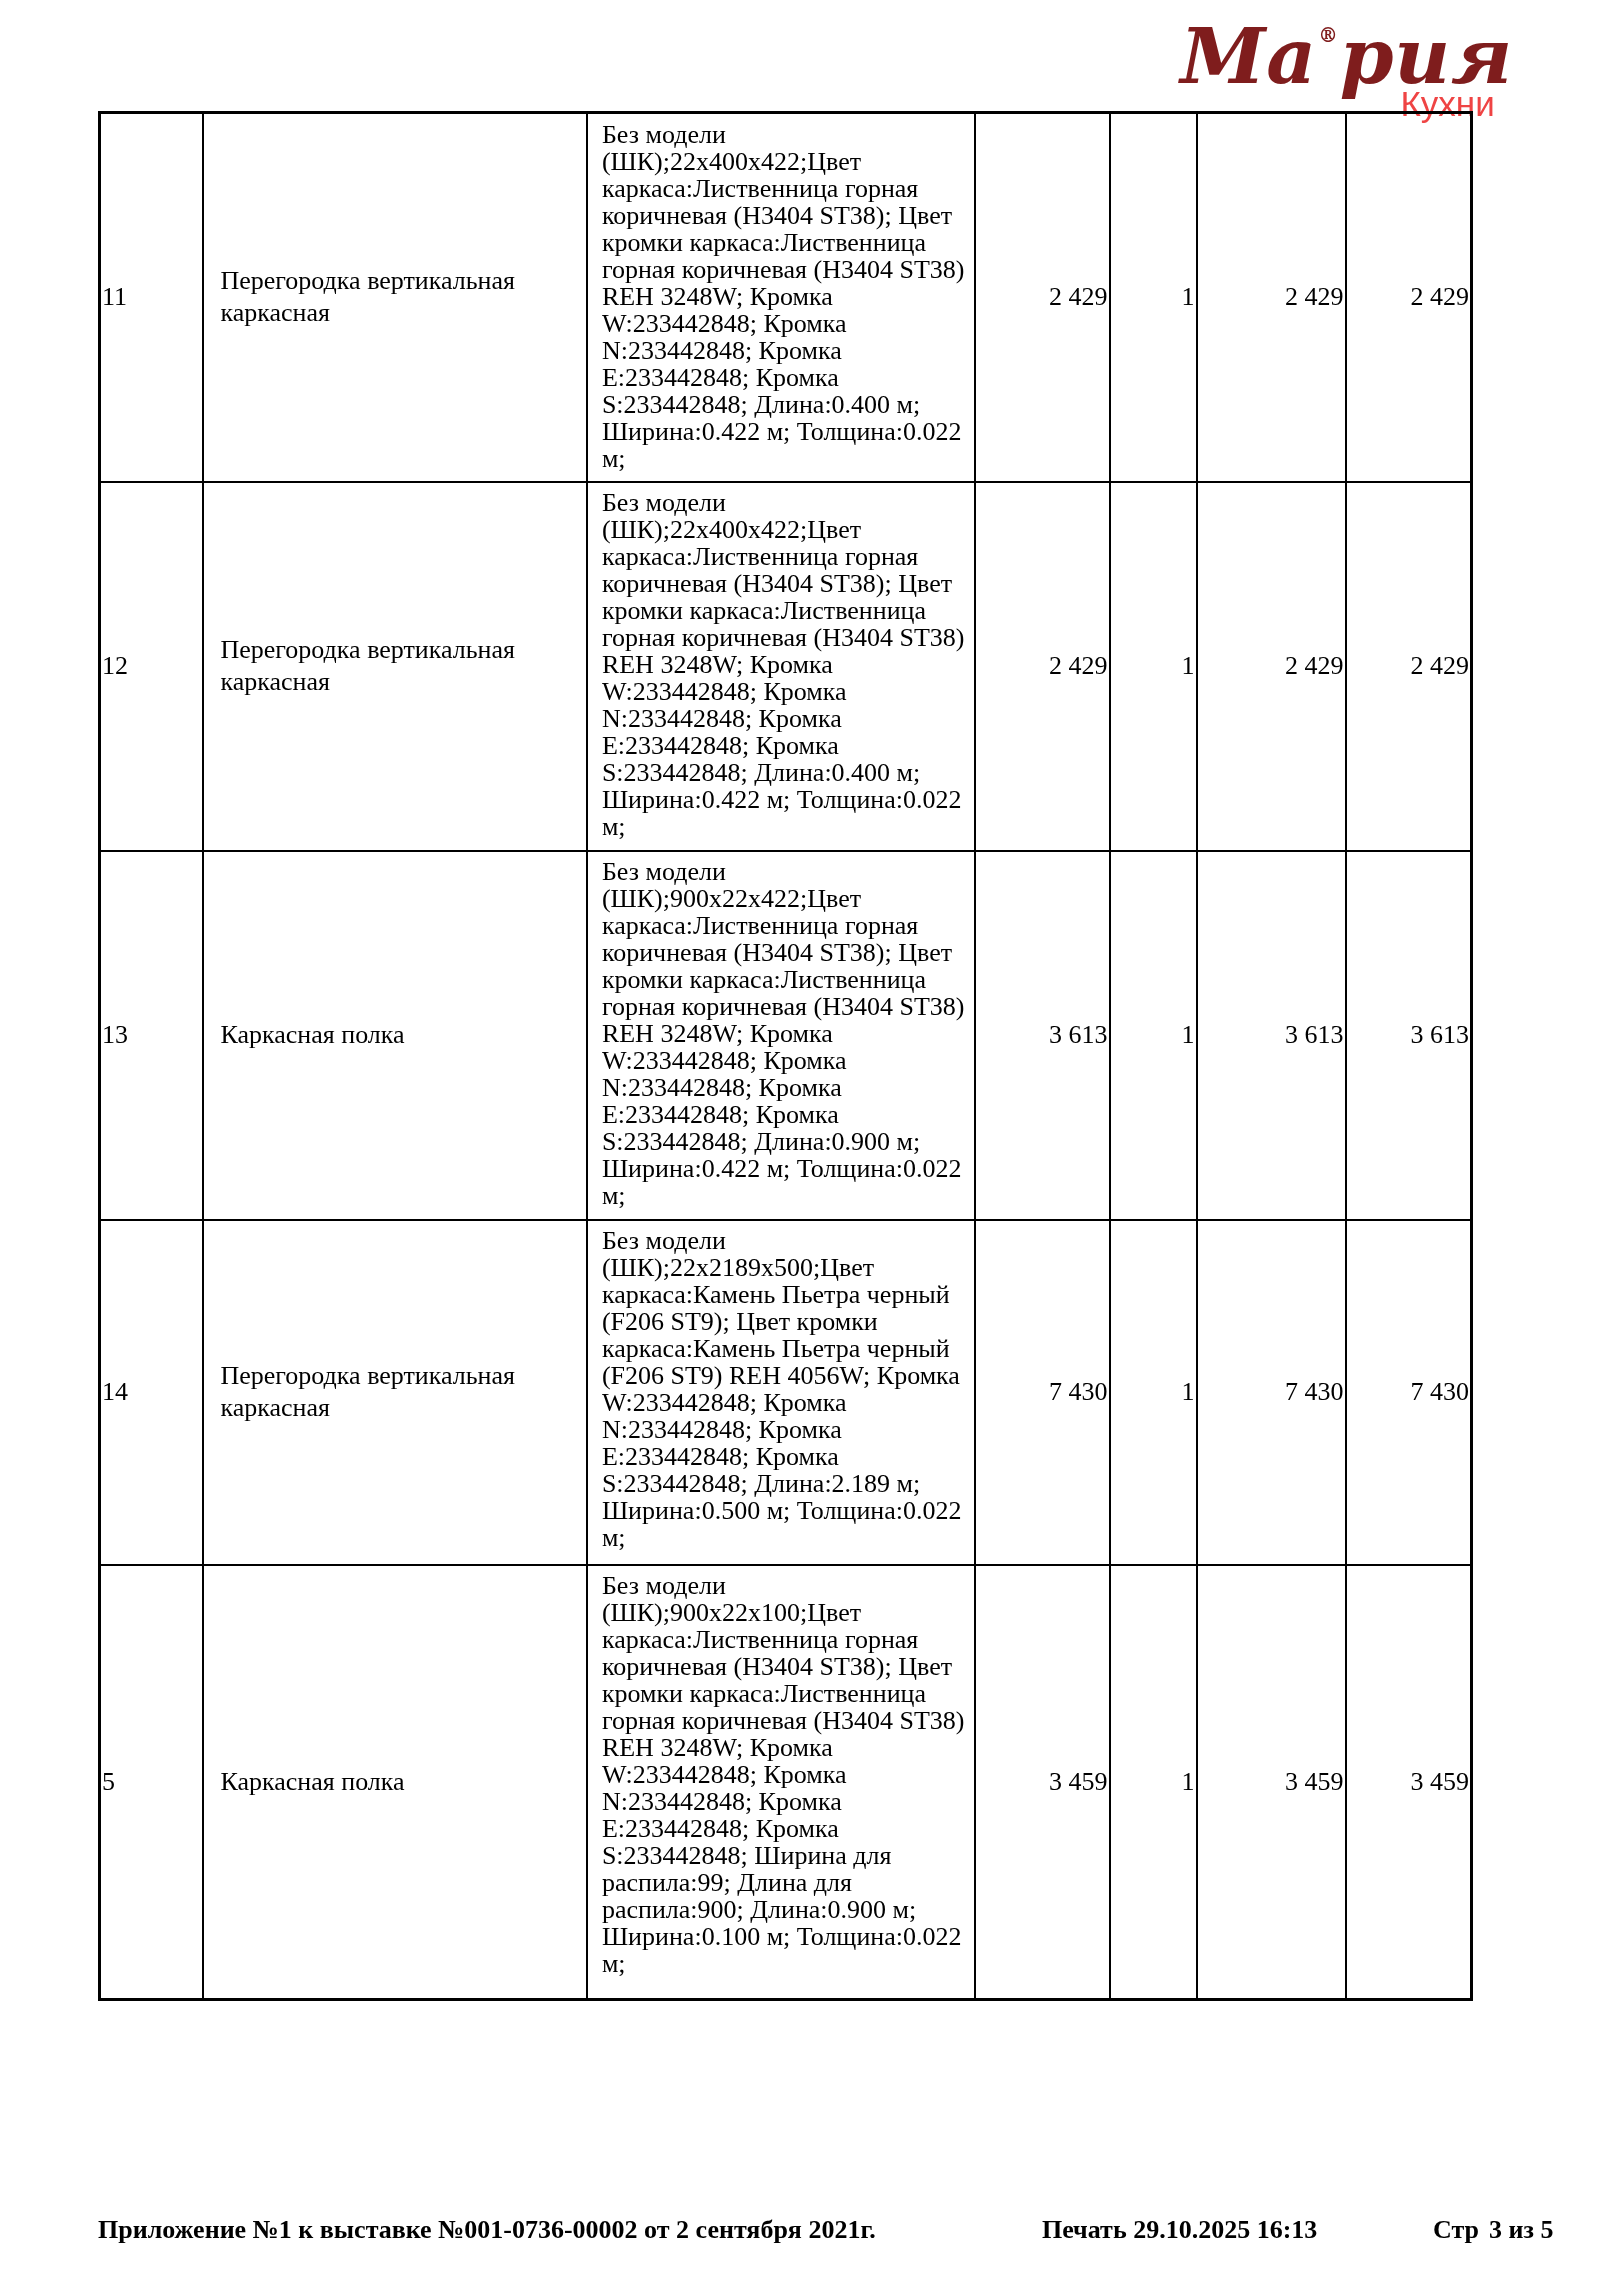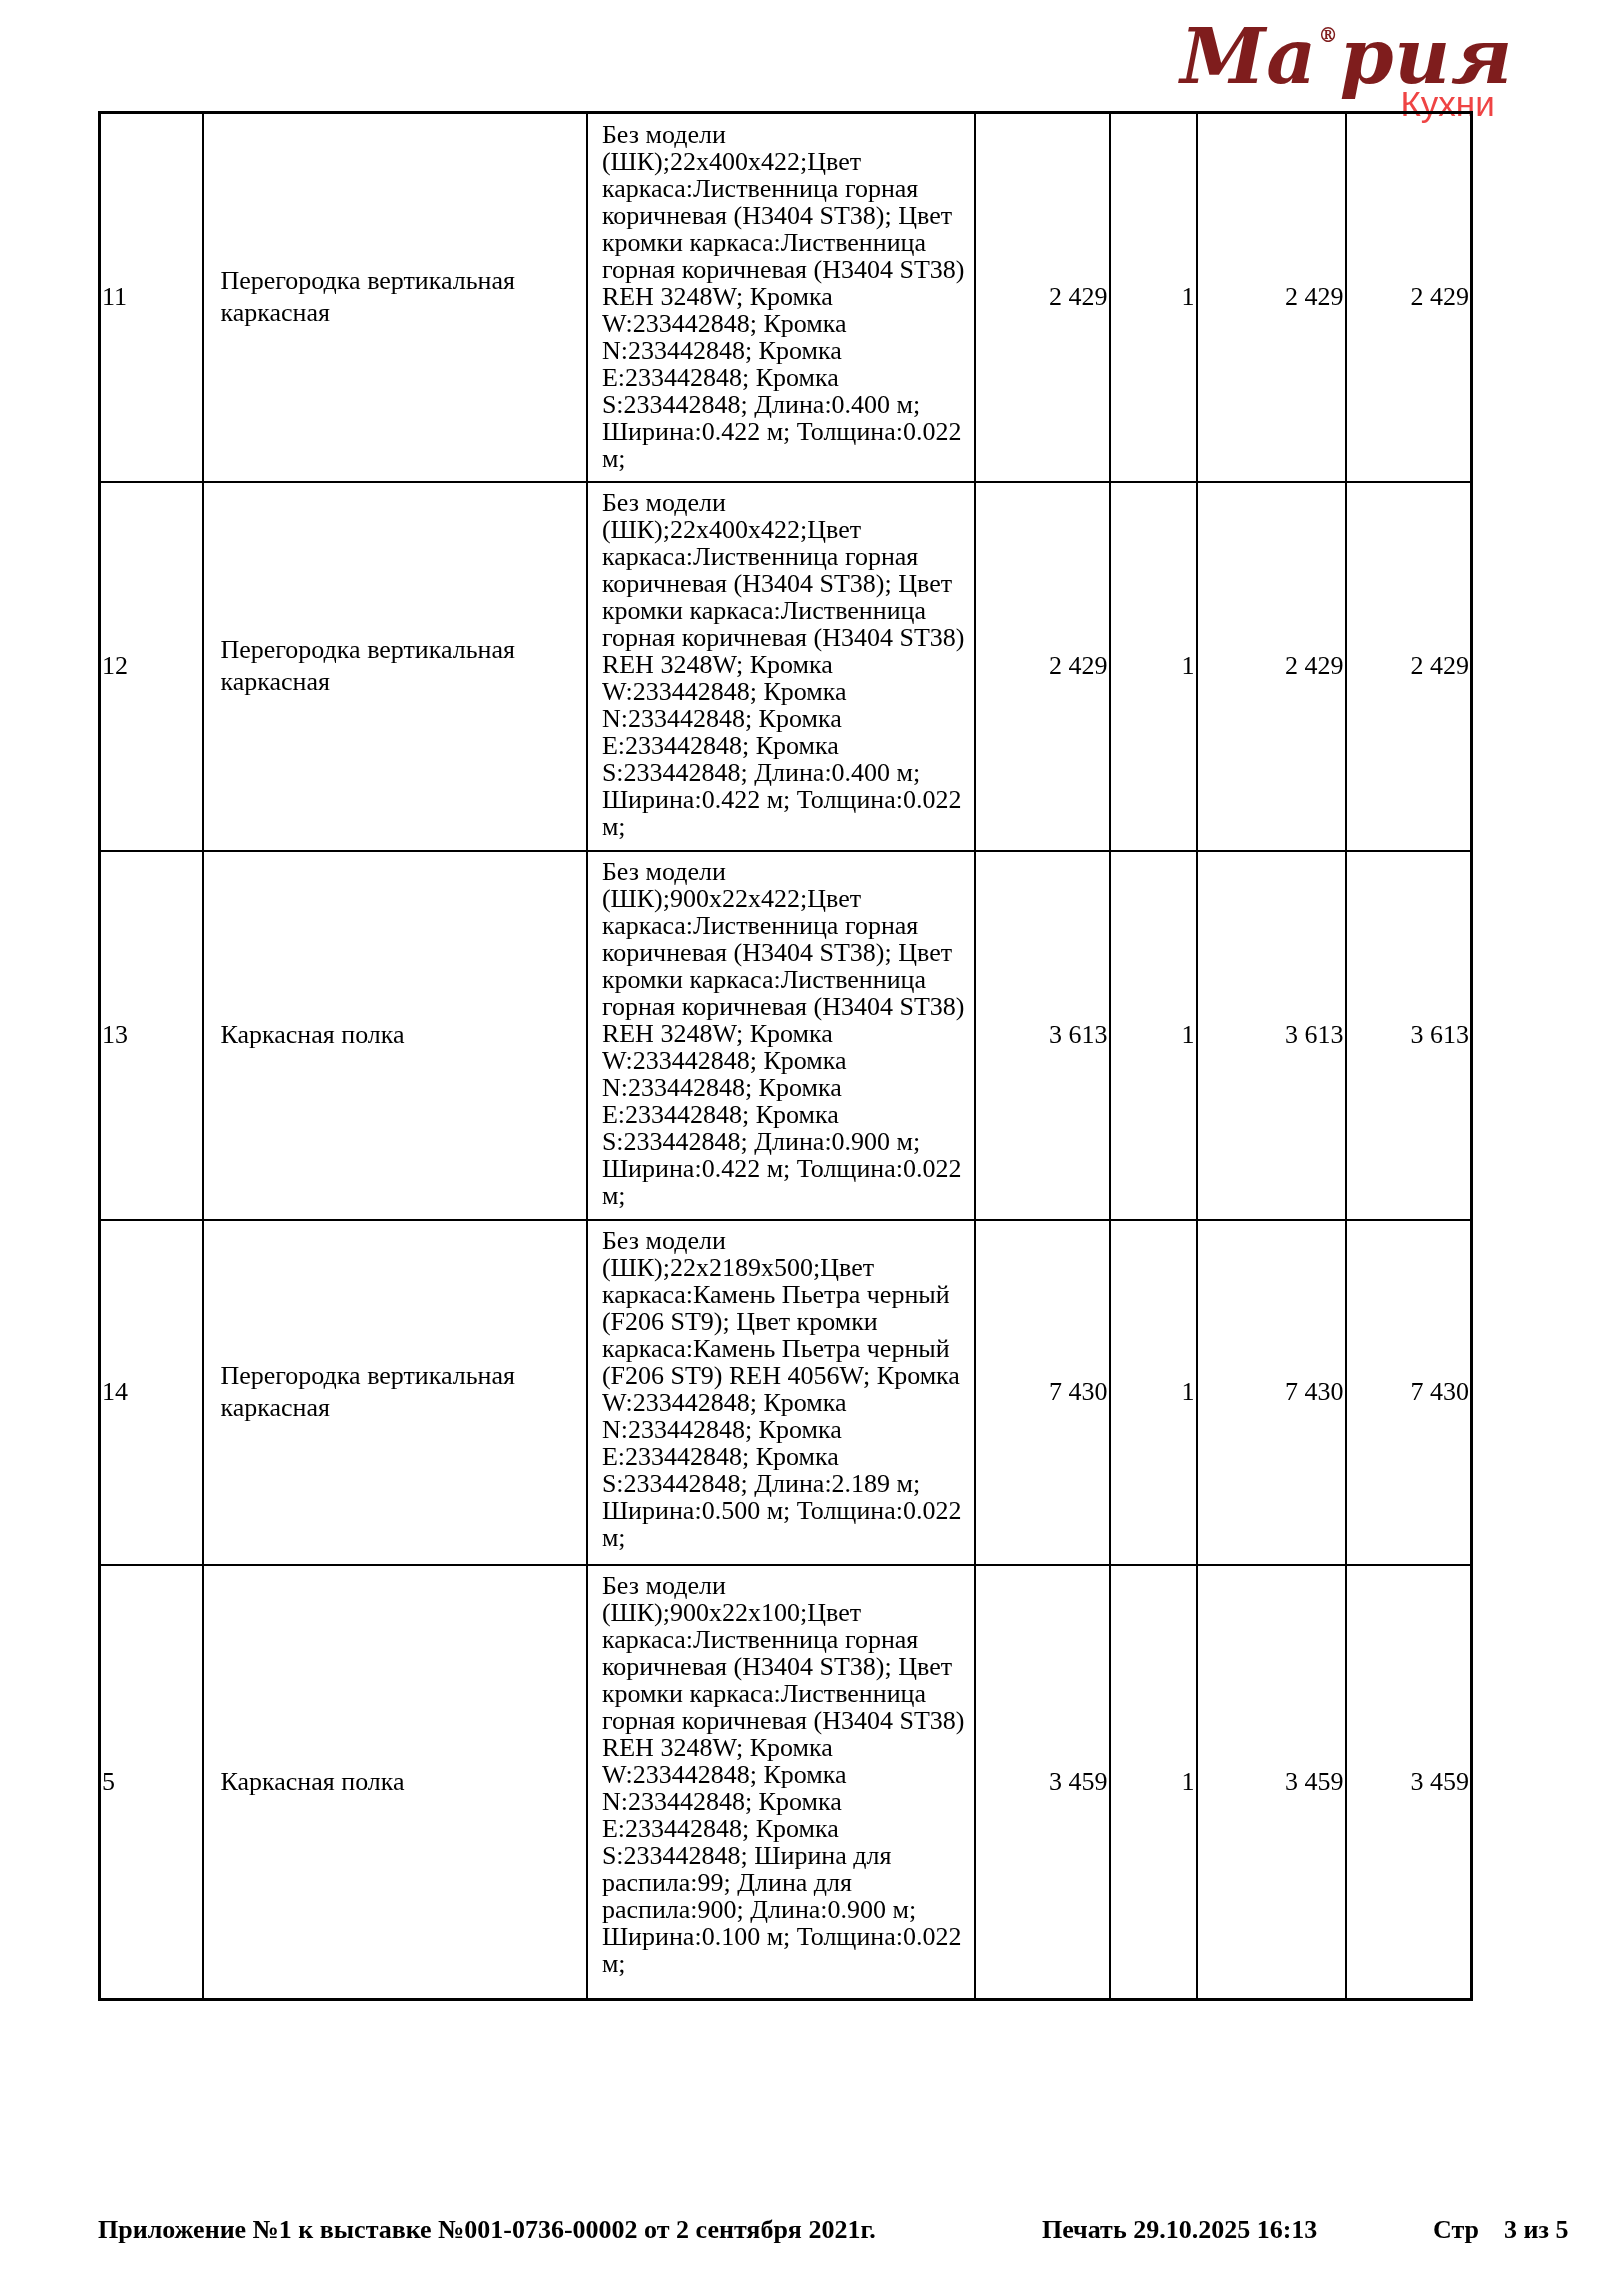--- a/index.html
+++ b/index.html
@@ -92,21 +92,21 @@
     left: 0;
     width: 1509px;
     height: 39px;
     font-weight: bold;
     font-size: 26px;
     line-height: 31px;
   }
   .footer-appendix { position: absolute; left: 98px;  top: 0; white-space: nowrap; }
   .footer-print    { position: absolute; left: 1042px; top: 0; white-space: nowrap; }
   .footer-page     { position: absolute; left: 1433px; top: 0; white-space: nowrap; }
-  .footer-page .page-value { display: inline-block; margin-left: 25px; }
+  .footer-page .page-value { display: inline-block; margin-left: 10px; }
 </style>
 </head>
 <body>
 
 <div class="logo">
   <div class="logo-brand"><span>Ма</span><span class="logo-reg">®</span><span>рия</span></div>
   <div class="logo-tagline">Кухни</div>
 </div>
 
 <table class="items">

